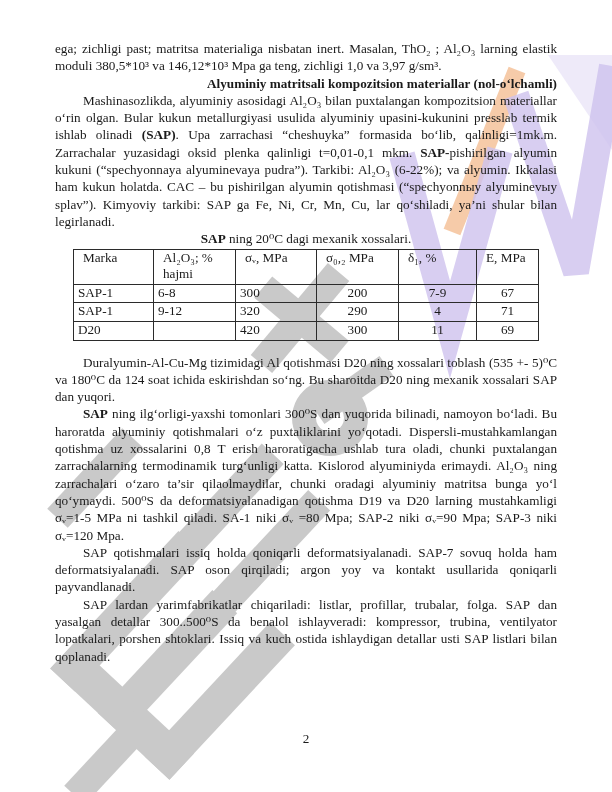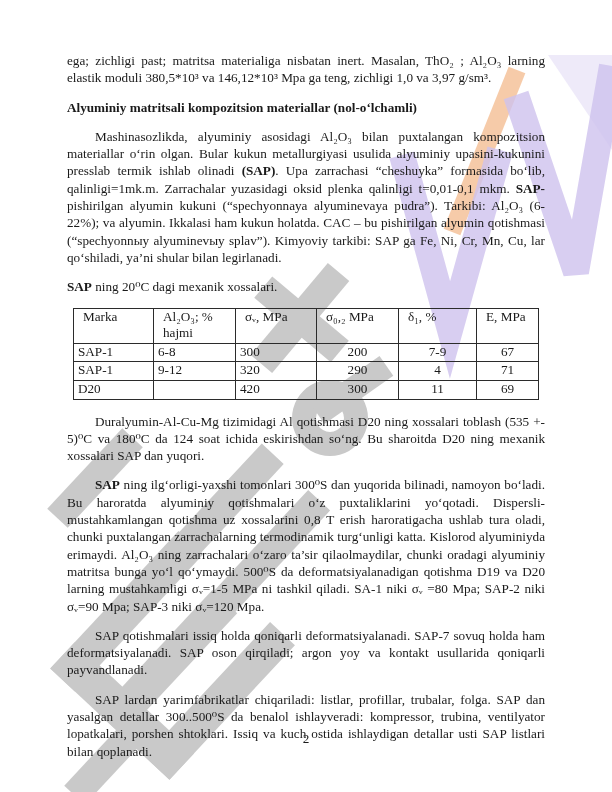--- a/index.html
+++ b/index.html
@@ -15,28 +15,28 @@
   }
   .content {
     position: absolute; left: 0; top: 0; right: 0;
     padding: 40px 55px 0 55px;
     z-index: 1;
     font-size: 13.2px;
     line-height: 17.3px;
     color: #1a1a1a;
     text-align: justify;
   }
-  p { margin: 12px; }
+  p { margin: 0; }
   .indent { text-indent: 28px; }
   .heading {
-    text-align: left;
+    text-align: right;
     font-weight: bold;
     text-indent: 0;
   }
-  .table-title { text-indent: 0; }
+  .table-title { text-align: center; text-indent: 0; }
   table.props {
     border-collapse: collapse;
     table-layout: fixed;
     width: 465px;
     margin: 1px auto 0 auto;
   }
   table.props td, table.props th {
     border: 1px solid #2b2b2b;
     font-size: 13.2px;
     line-height: 16.6px;

